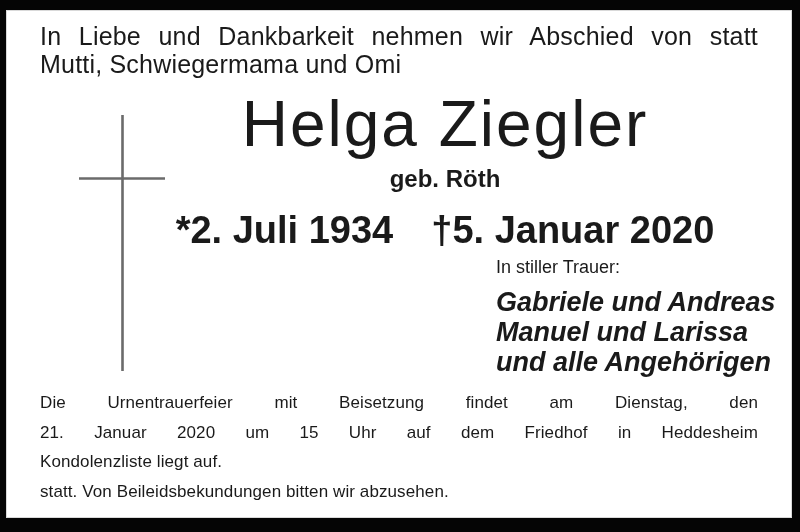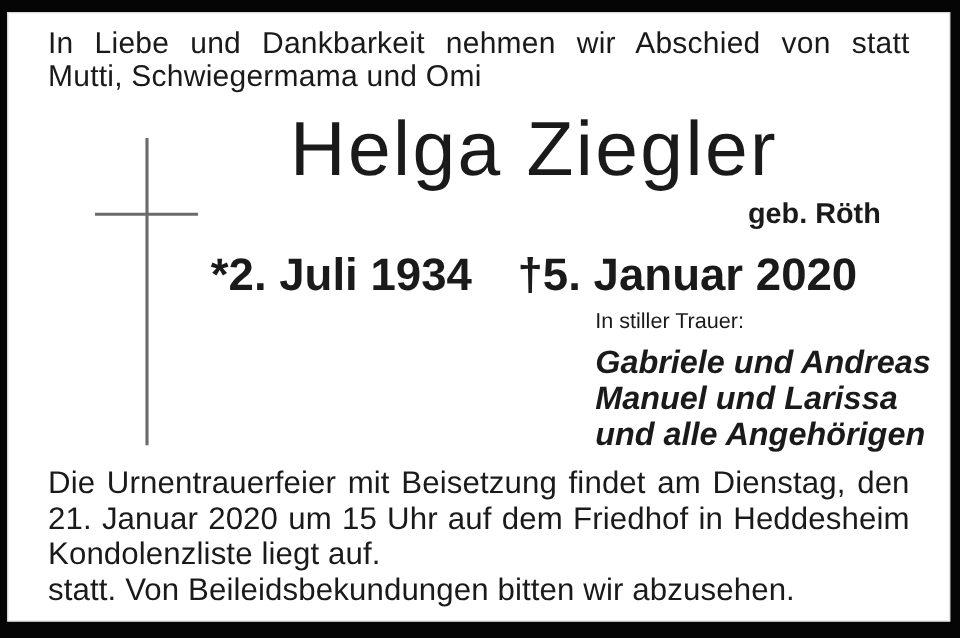--- a/index.html
+++ b/index.html
@@ -64,21 +64,20 @@
     line-height: 64px;
     font-weight: 400;
     letter-spacing: 2px;
     white-space: nowrap;
   }
   .maiden-name {
     margin-top: 10px;
     font-size: 24px;
     line-height: 26px;
     font-weight: bold;
-    text-align: right;
   }
   .dates-line {
     margin-top: 22px;
     font-size: 38px;
     line-height: 32px;
     font-weight: bold;
     white-space: nowrap;
   }
   .dates-line .death {
     margin-left: 38px;
@@ -100,21 +99,21 @@
     font-weight: bold;
     white-space: nowrap;
     font-style: italic;
   }
   
   .funeral {
     position: absolute;
     left: 34px;
     top: 378px;
     width: 718px;
-    font-size: 26px;
+    font-size: 17px;
     line-height: 29.5px;
     letter-spacing: 0.1px;
   }
   .funeral .just {
     text-align: justify;
     text-align-last: justify;
   }
   p { margin: 0; }
 </style>
 </head>

